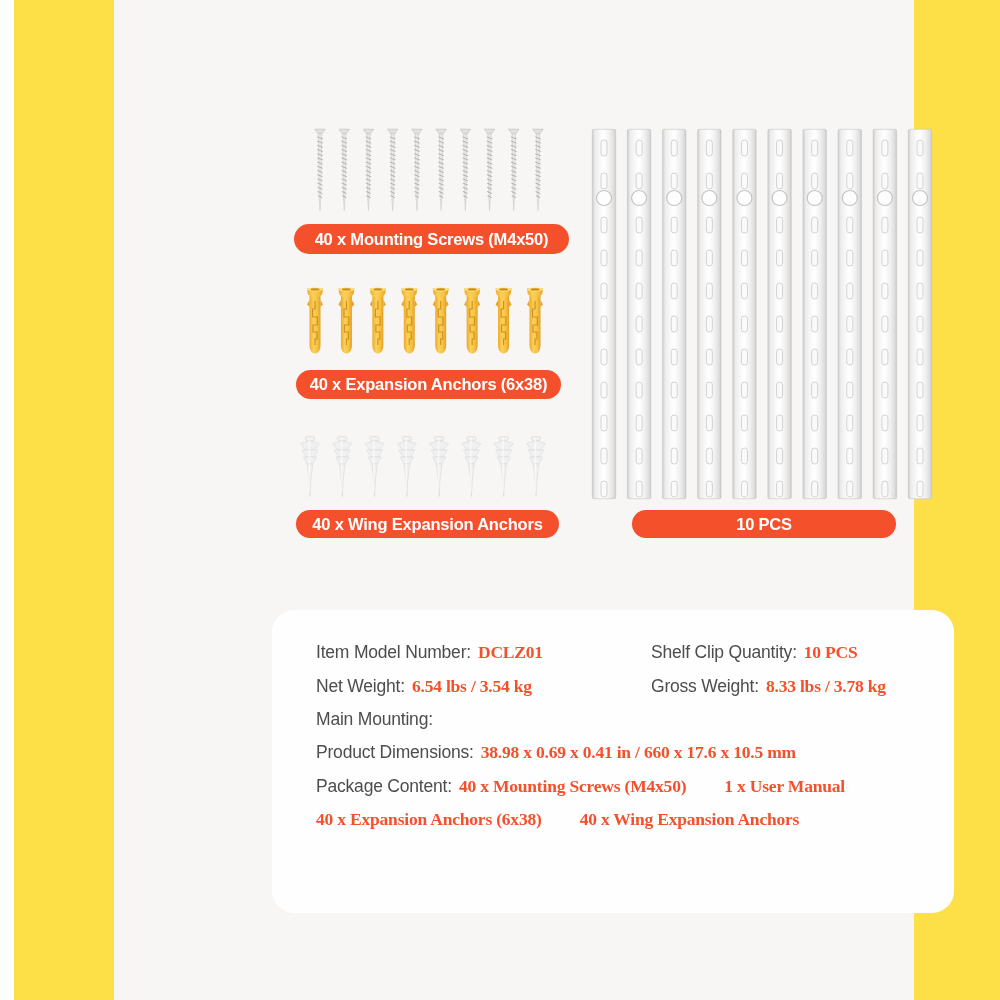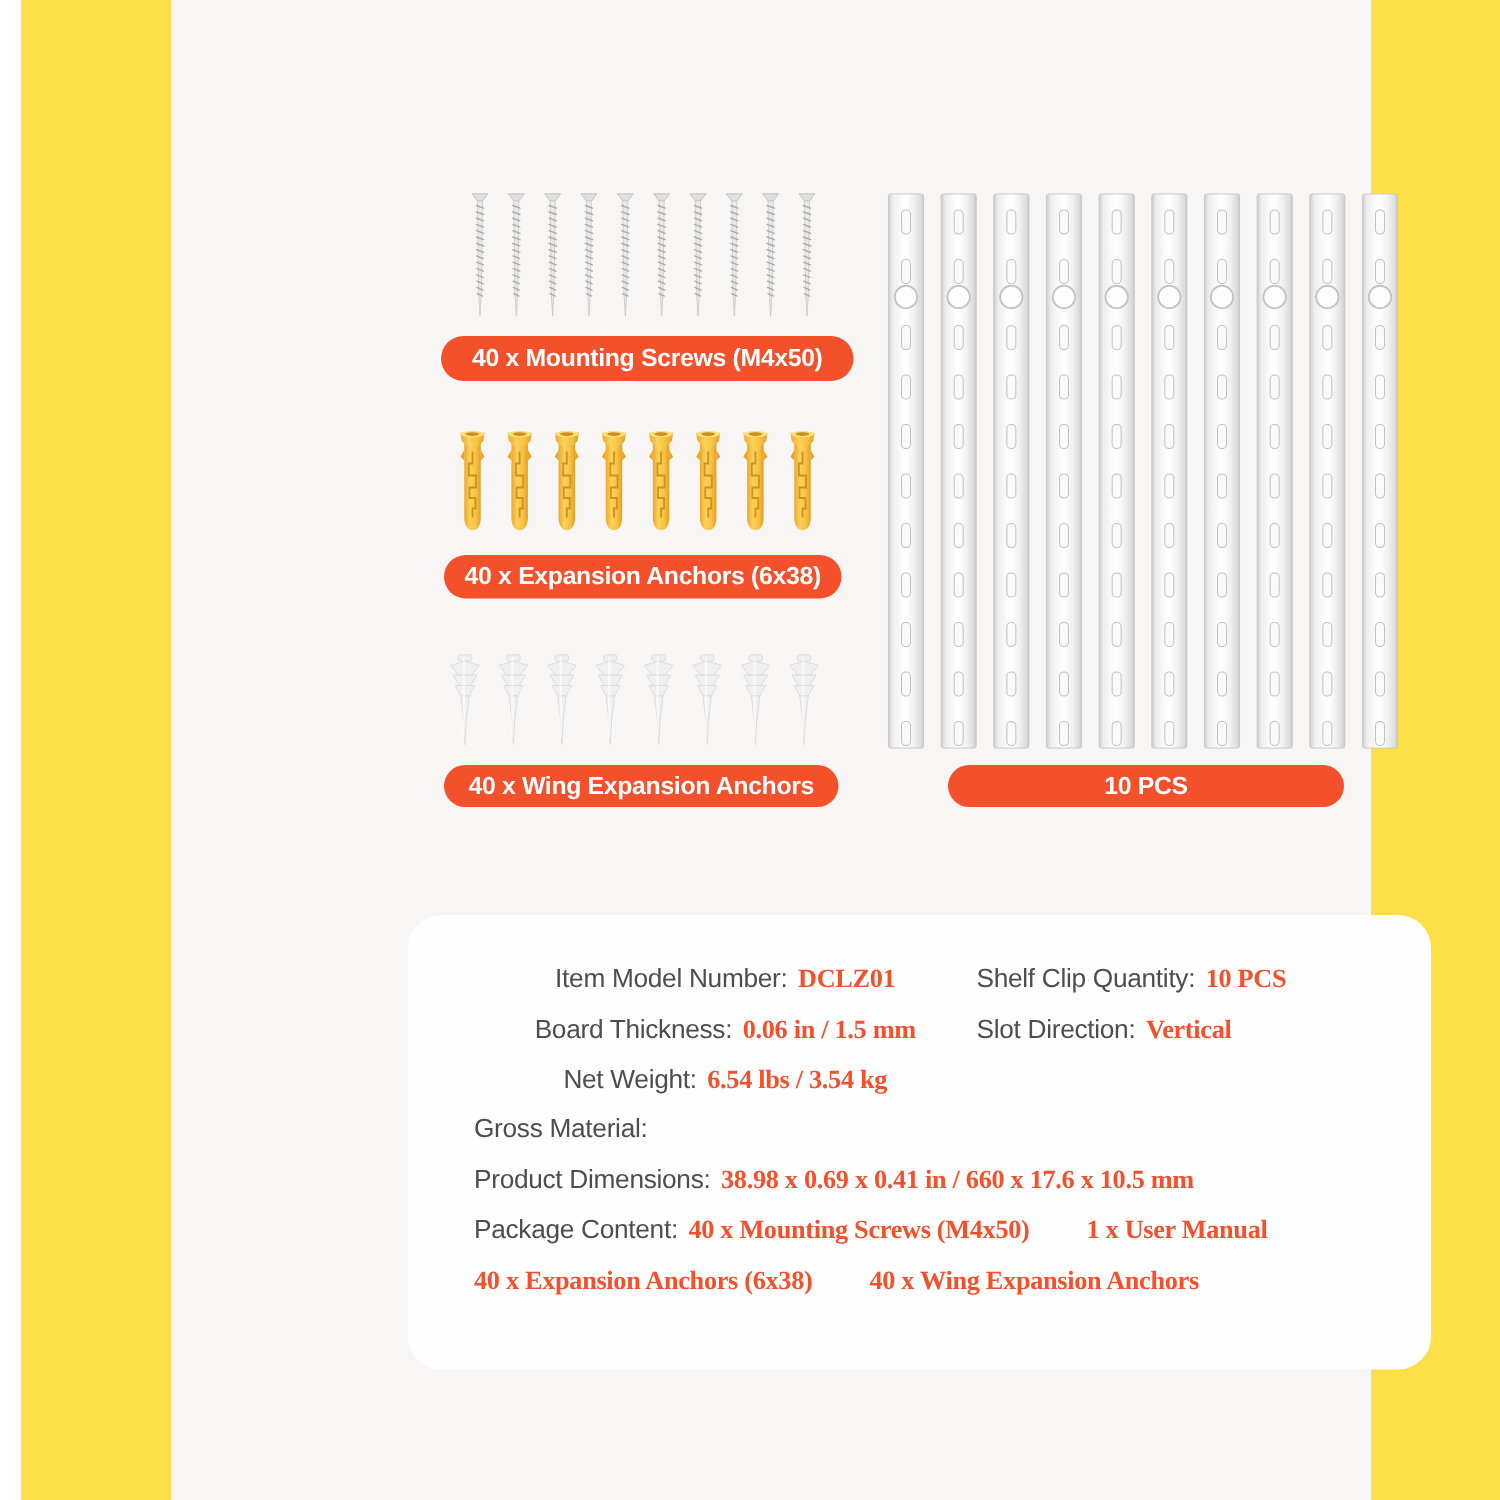--- a/index.html
+++ b/index.html
@@ -32,21 +32,21 @@
     position:absolute;left:158px;top:610px;width:682px;height:303px;
     background:var(--card-bg,#fefefe);border-radius:22px;
   }
   .spec-rows{padding:26px 0 0 44px;}
   .spec-row{
     height:33.4px;display:flex;align-items:center;
     font-size:17.5px;color:var(--label-text,#4d4d4d);
     letter-spacing:-0.2px;white-space:nowrap;
   }
   .spec-cell{display:flex;align-items:center;}
-  .spec-cell.fixed{width:335px;flex:none;justify-content:center;}
+  .spec-cell.fixed{width:335px;flex:none;}
   .spec-cell.gap{margin-left:38px;align-items:center;}
   .spec-label{color:var(--label-text,#4d4d4d);}
   .spec-value{color:var(--accent,#f4502c);font-weight:700;margin-left:7px;font-family:Liberation Serif, serif;}
   .spec-value.noLabel{margin-left:0;}
   .defs{position:absolute;width:0;height:0;}
 </style>
 </head>
 <body>
 
 <svg class="defs" aria-hidden="true">
@@ -303,37 +303,31 @@
               <span class="spec-label">Item Model Number:</span>
               <span class="spec-value">DCLZ01</span>
             </div>
             <div class="spec-cell">
               <span class="spec-label">Shelf Clip Quantity:</span>
               <span class="spec-value">10 PCS</span>
             </div>
           </div>
           <div class="spec-row">
             <div class="spec-cell fixed">
-              <span class="spec-label">Board Thickness:</span>
-              <span class="spec-value">0.06 in / 1.5 mm</span>
-            </div>
-            <div class="spec-cell">
-              <span class="spec-label">Slot Direction:</span>
-              <span class="spec-value">Vertical</span>
-            </div>
-          </div>
-          <div class="spec-row">
-            <div class="spec-cell fixed">
               <span class="spec-label">Net Weight:</span>
               <span class="spec-value">6.54 lbs / 3.54 kg</span>
             </div>
-          </div>
-          <div class="spec-row">
-            <div class="spec-cell">
-              <span class="spec-label">Gross Material:</span>
+            <div class="spec-cell">
+              <span class="spec-label">Gross Weight:</span>
+              <span class="spec-value">8.33 lbs / 3.78 kg</span>
+            </div>
+          </div>
+          <div class="spec-row">
+            <div class="spec-cell">
+              <span class="spec-label">Main Mounting:</span>
             </div>
           </div>
           <div class="spec-row">
             <div class="spec-cell">
               <span class="spec-label">Product Dimensions:</span>
               <span class="spec-value">38.98 x 0.69 x 0.41 in / 660 x 17.6 x 10.5 mm</span>
             </div>
           </div>
           <div class="spec-row">
             <div class="spec-cell">

